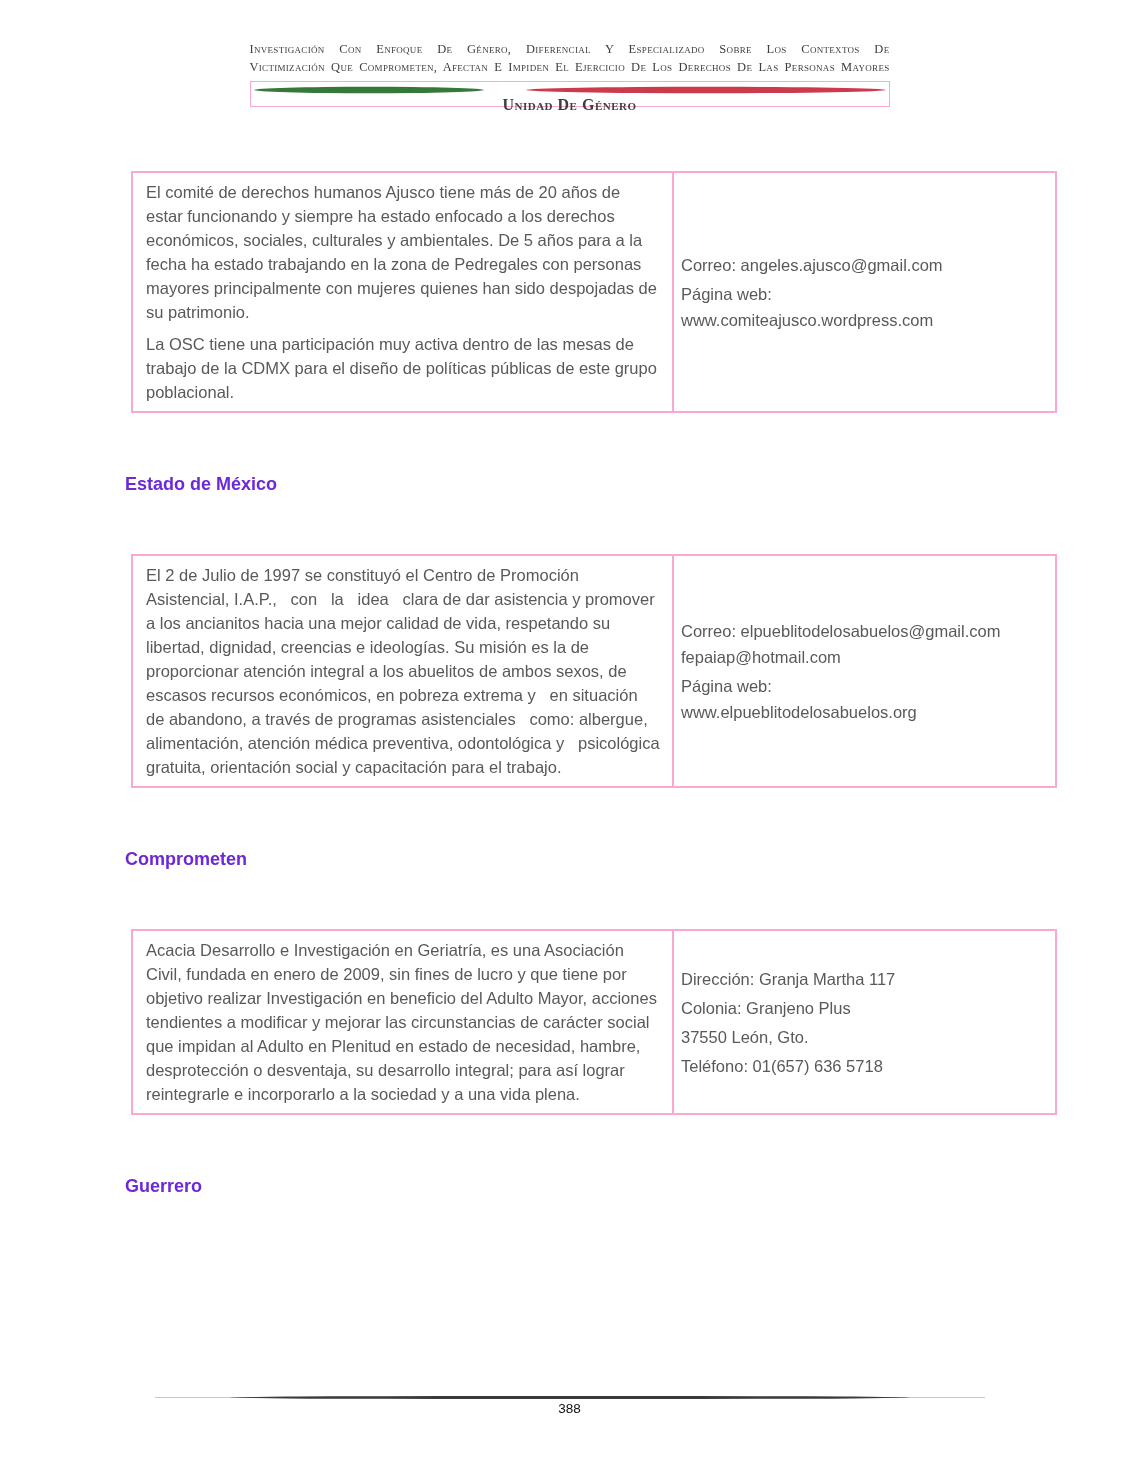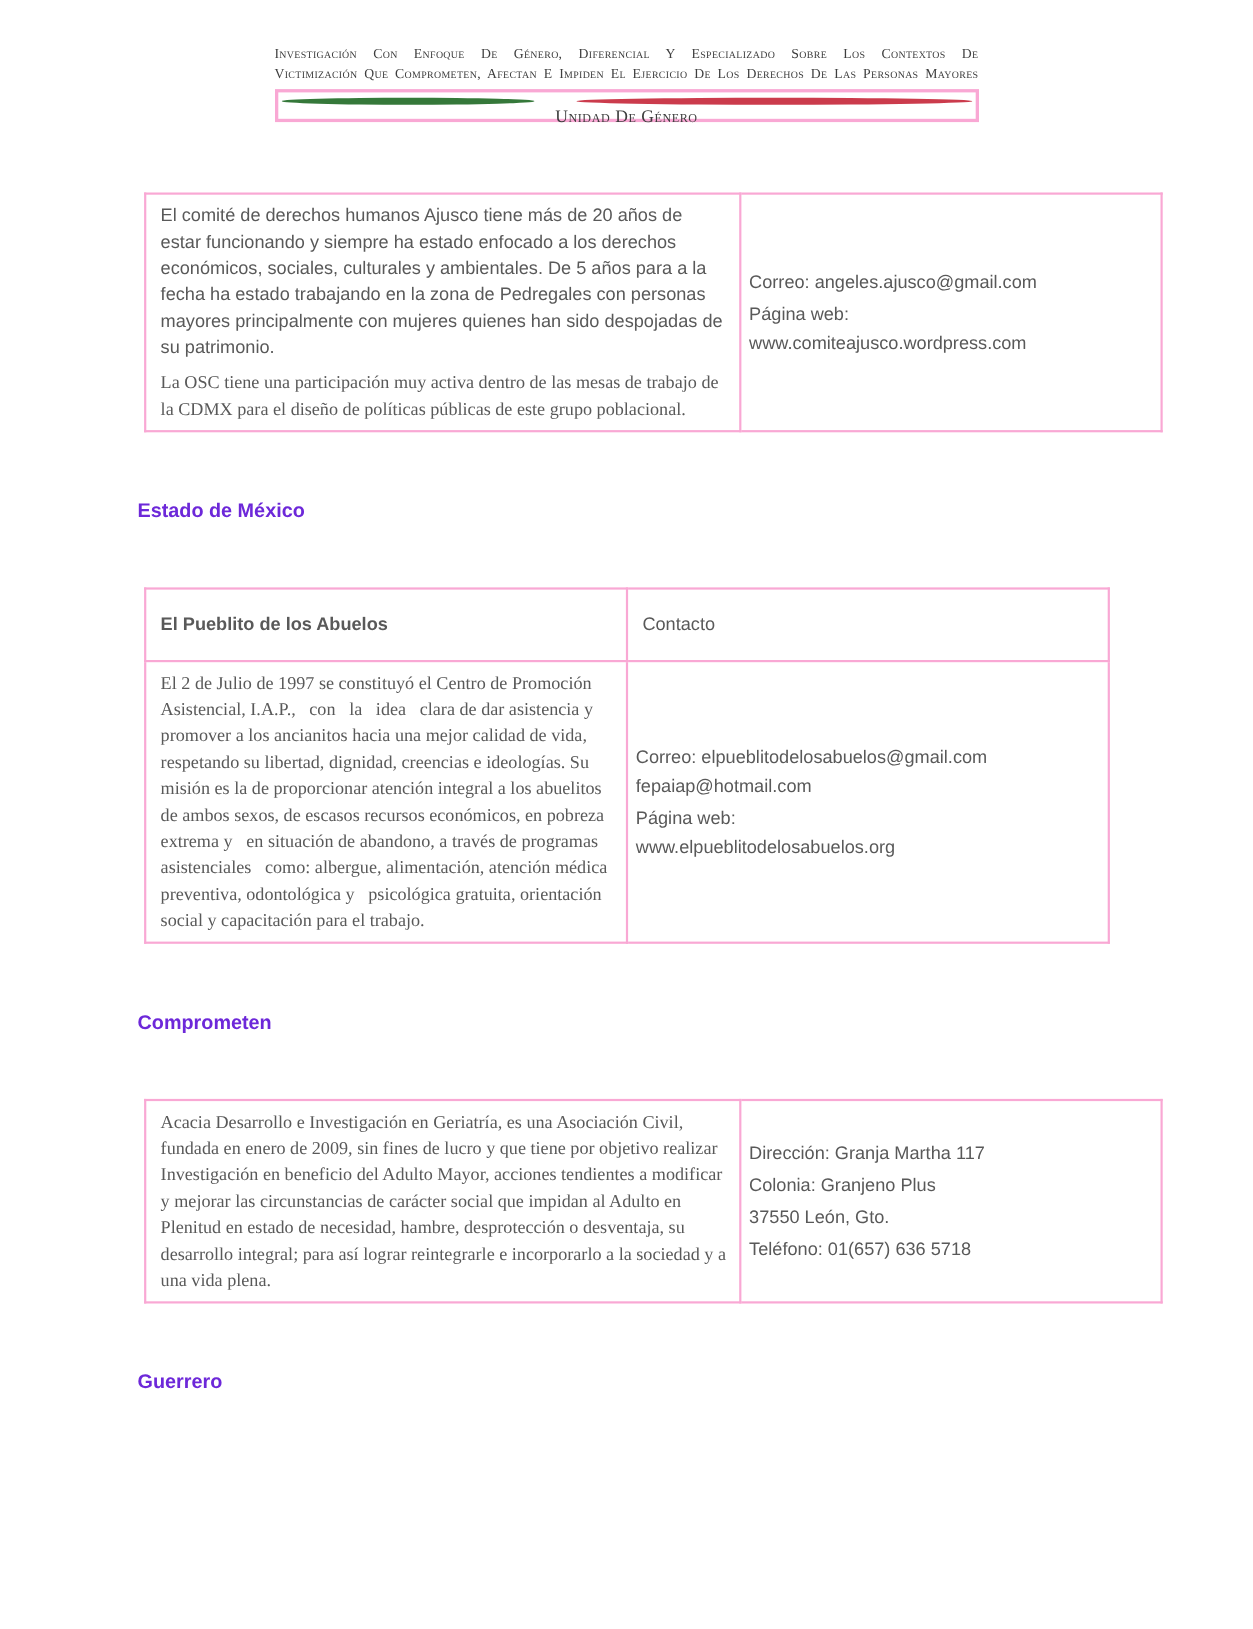--- a/index.html
+++ b/index.html
@@ -23,21 +23,22 @@
     color: #3e3e3e;
     white-space: pre-line;
     text-align: justify;
     text-align-last: justify;
     letter-spacing: 0.3px;
   }
   .flag-box {
     position: relative;
     margin-top: 5px;
     height: 24px;
-    border: 3px solid #f9a8d4;
+    border: 1px solid #f9a8d4;
+    font-weight: bold;
   }
   .flag-line { position: absolute; top: 4px; display: block; }
   .flag-line.green { left: 3px; }
   .flag-line.red  { right: 3px; }
   .unidad {
     position: absolute;
     left: 0; right: 0;
     top: 14px;
     text-align: center;
     font-family: "Liberation Serif", serif;
@@ -62,21 +63,21 @@
     width: 514px;
     padding: 7px 12px 7px 13px;
     vertical-align: top;
   }
   .cell-desc p {
     margin: 0 0 8px 0;
     font-size: 16.5px;
     line-height: 24px;
     white-space: pre-wrap;
   }
-  .cell-desc p:last-child { margin-bottom: 0; font-family: Liberation Serif, serif; }
+  .cell-desc p:last-child { margin-bottom: 0; }
 
   td.cell-contact {
     width: 364px;
     padding: 8px 10px 8px 7px;
     vertical-align: middle;
   }
   .cell-contact p {
     margin: 3px 0;
     font-size: 16.5px;
     line-height: 26px;
@@ -144,28 +145,20 @@
 www.comiteajusco.wordpress.com</p>
         </td>
       </tr>
     </tbody>
       </table>
 
     <h2 class="section-heading">Estado de México</h2>
 
     <table class="org-table">
       <tbody>
-          <tr class="hdr-row">
-        <td>
-          <span class="org-name">El Pueblito de los Abuelos</span>
-        </td>
-        <td>
-          <span class="contact-label">Contacto</span>
-        </td>
-      </tr>
       <tr>
         <td class="cell-desc">
           <p>El 2 de Julio de 1997 se constituyó el Centro de Promoción Asistencial, I.A.P.,   con   la   idea   clara de dar asistencia y promover a los ancianitos hacia una mejor calidad de vida, respetando su libertad, dignidad, creencias e ideologías. Su misión es la de proporcionar atención integral a los abuelitos de ambos sexos, de escasos recursos económicos, en pobreza extrema y   en situación de abandono, a través de programas asistenciales   como: albergue, alimentación, atención médica preventiva, odontológica y   psicológica gratuita, orientación social y capacitación para el trabajo.</p>
         </td>
         <td class="cell-contact">
           <p>Correo: elpueblitodelosabuelos@gmail.com fepaiap@hotmail.com</p>
           <p>Página web:
 www.elpueblitodelosabuelos.org</p>
         </td>
       </tr>
@@ -187,14 +180,21 @@
           <p>Teléfono: 01(657) 636 5718</p>
         </td>
       </tr>
     </tbody>
       </table>
 
     <h2 class="section-heading">Guerrero</h2>
 
   </div>
 
+  <div class="footer">
+    <svg class="footer-line" width="830" height="4">
+      <rect x="0" y="1" width="830" height="1" fill="#c9c9c9"></rect>
+      <ellipse cx="415" cy="1.5" rx="340" ry="1.6" fill="#3a3a3a"></ellipse>
+    </svg>
+    <div class="page-num">388</div>
+  </div>
 
 </div>
 
 </body></html>

